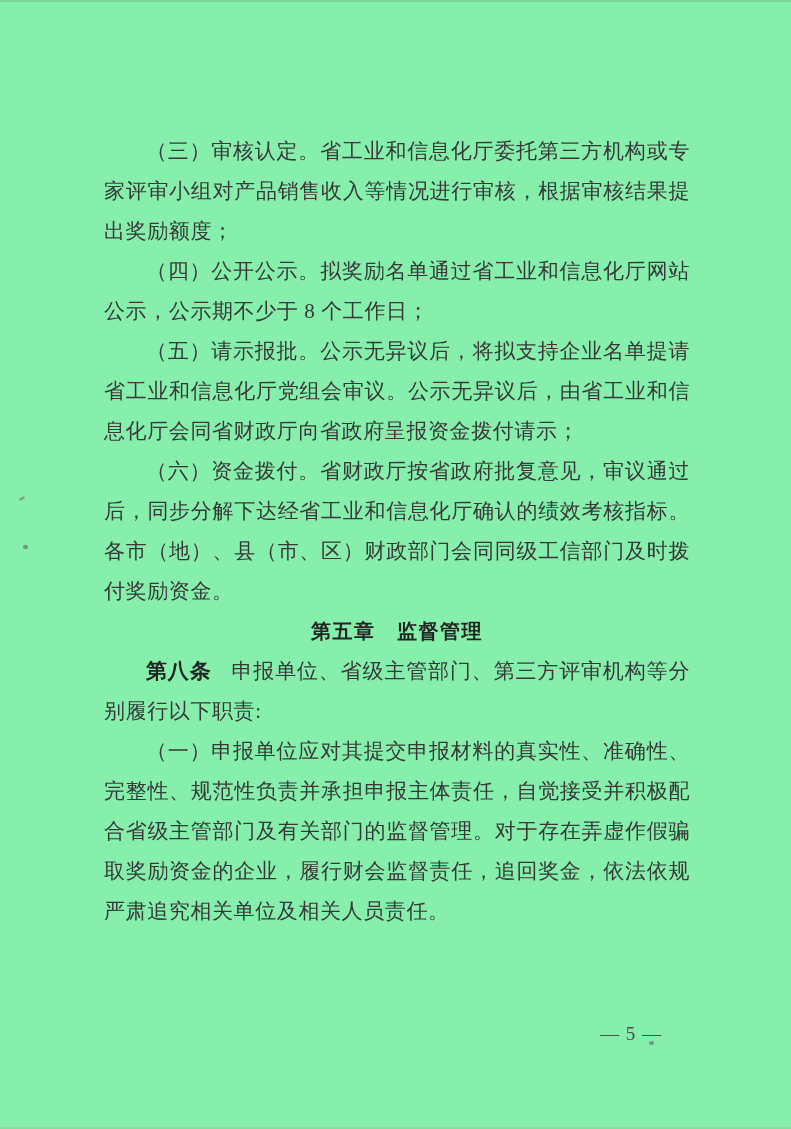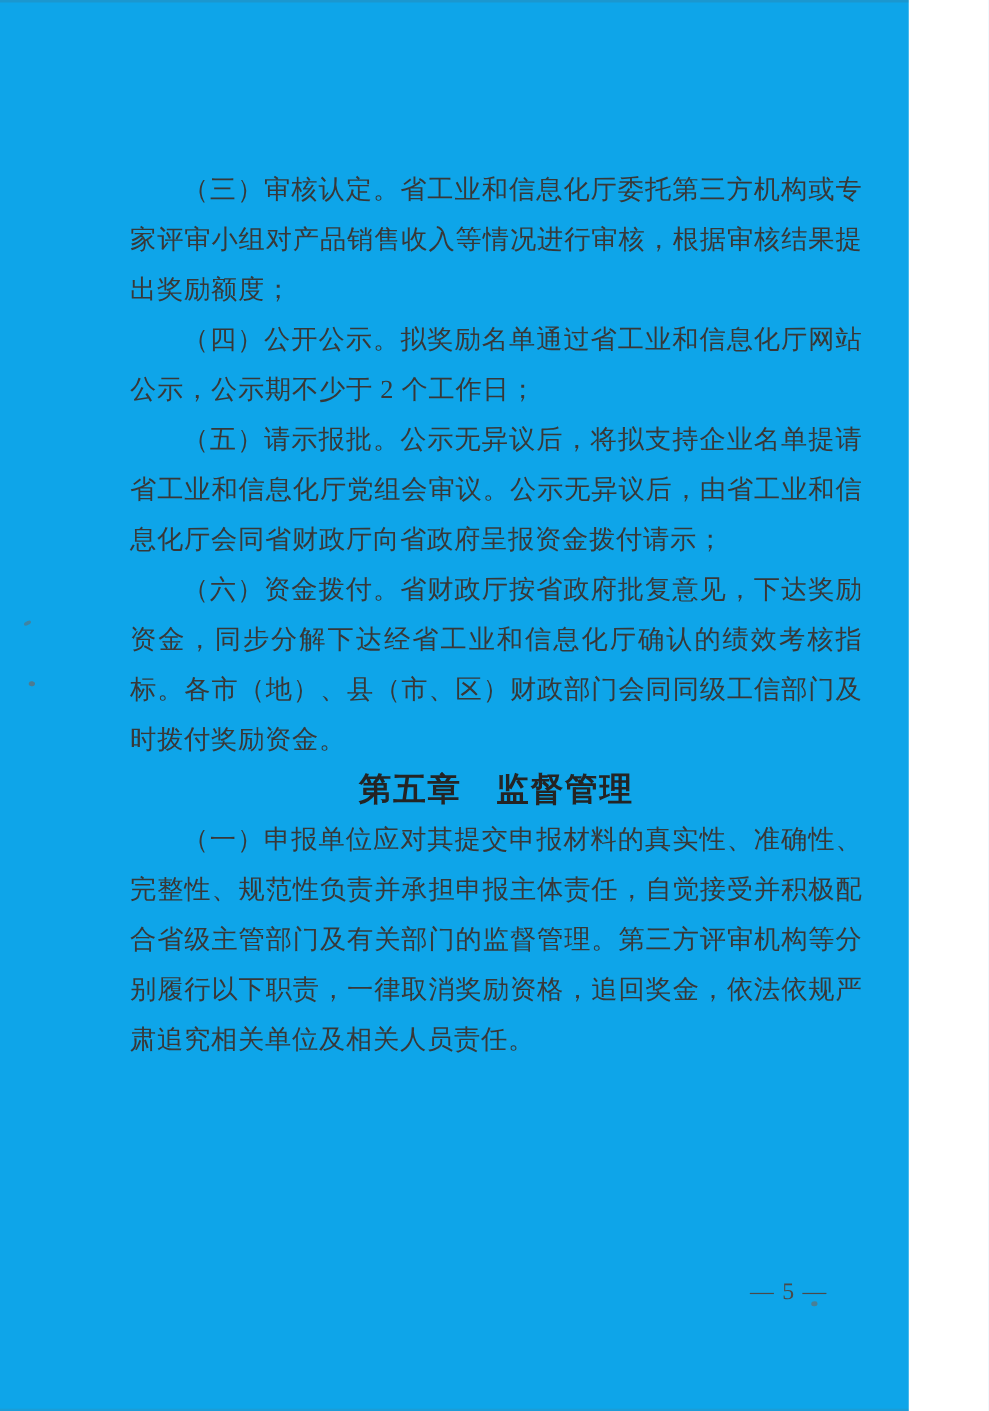--- a/index.html
+++ b/index.html
@@ -2,23 +2,23 @@
 <html><head>
 <meta charset="utf-8">
 <style>
   html, body {
     margin: 0;
     padding: 0;
     background: #ffffff;
   }
   .page {
     position: relative;
-    width: 727px;
+    width: 791px;
     height: 1129px;
-    background: #0ea5e9;
+    background: #86efac;
     overflow: hidden;
     font-family: "Liberation Serif", "DejaVu Serif", serif;
     color: #383838;
   }
   
   .scan-edge-top, .scan-edge-bottom {
     position: absolute;
     left: 0;
     width: 100%;
     height: 2px;
@@ -39,21 +39,21 @@
     text-justify: inter-character;
   }
   .para {
     margin: 0;
     text-indent: 2em;
   }
   .chapter-heading {
     margin: 0;
     font-family: "Liberation Sans", "DejaVu Sans", sans-serif;
     font-weight: 700;
-    font-size: 26px;
+    font-size: 20px;
     line-height: 40px;
     letter-spacing: 1.5px;
     text-align: center;
     text-indent: 0;
     color: #242424;
   }
   .article-label {
     font-family: "Liberation Sans", "DejaVu Sans", sans-serif;
     font-weight: 700;
     color: #242424;
@@ -81,28 +81,31 @@
   .speck-3 { left: 649px; top: 1041px; width: 5px; height: 4px; opacity: 0.65; }
 </style>
 </head>
 <body>
 
 <div class="page">
   <div class="scan-edge-top"></div>
 
   <div class="content">
     <p class="para">（三）审核认定。省工业和信息化厅委托第三方机构或专家评审小组对产品销售收入等情况进行审核，根据审核结果提出奖励额度；</p>
-    <p class="para">（四）公开公示。拟奖励名单通过省工业和信息化厅网站公示，公示期不少于 2 个工作日；</p>
+    <p class="para">（四）公开公示。拟奖励名单通过省工业和信息化厅网站公示，公示期不少于 8 个工作日；</p>
     <p class="para">（五）请示报批。公示无异议后，将拟支持企业名单提请省工业和信息化厅党组会审议。公示无异议后，由省工业和信息化厅会同省财政厅向省政府呈报资金拨付请示；</p>
-    <p class="para">（六）资金拨付。省财政厅按省政府批复意见，下达奖励资金，同步分解下达经省工业和信息化厅确认的绩效考核指标。各市（地）、县（市、区）财政部门会同同级工信部门及时拨付奖励资金。</p>
+    <p class="para">（六）资金拨付。省财政厅按省政府批复意见，审议通过后，同步分解下达经省工业和信息化厅确认的绩效考核指标。各市（地）、县（市、区）财政部门会同同级工信部门及时拨付奖励资金。</p>
 
     <h2 class="chapter-heading">第五章　监督管理</h2>
 
+    <p class="para">
+      <span class="article-label">第八条</span><span>申报单位、省级主管部门、第三方评审机构等分别履行以下职责:</span>
+    </p>
 
-    <p class="para">（一）申报单位应对其提交申报材料的真实性、准确性、完整性、规范性负责并承担申报主体责任，自觉接受并积极配合省级主管部门及有关部门的监督管理。第三方评审机构等分别履行以下职责，一律取消奖励资格，追回奖金，依法依规严肃追究相关单位及相关人员责任。</p>
+    <p class="para">（一）申报单位应对其提交申报材料的真实性、准确性、完整性、规范性负责并承担申报主体责任，自觉接受并积极配合省级主管部门及有关部门的监督管理。对于存在弄虚作假骗取奖励资金的企业，履行财会监督责任，追回奖金，依法依规严肃追究相关单位及相关人员责任。</p>
   </div>
 
   <div class="page-number">— 5 —</div>
 
   <span class="speck speck-1"></span>
   <span class="speck speck-2"></span>
   <span class="speck speck-3"></span>
 
   <div class="scan-edge-bottom"></div>
 </div>

